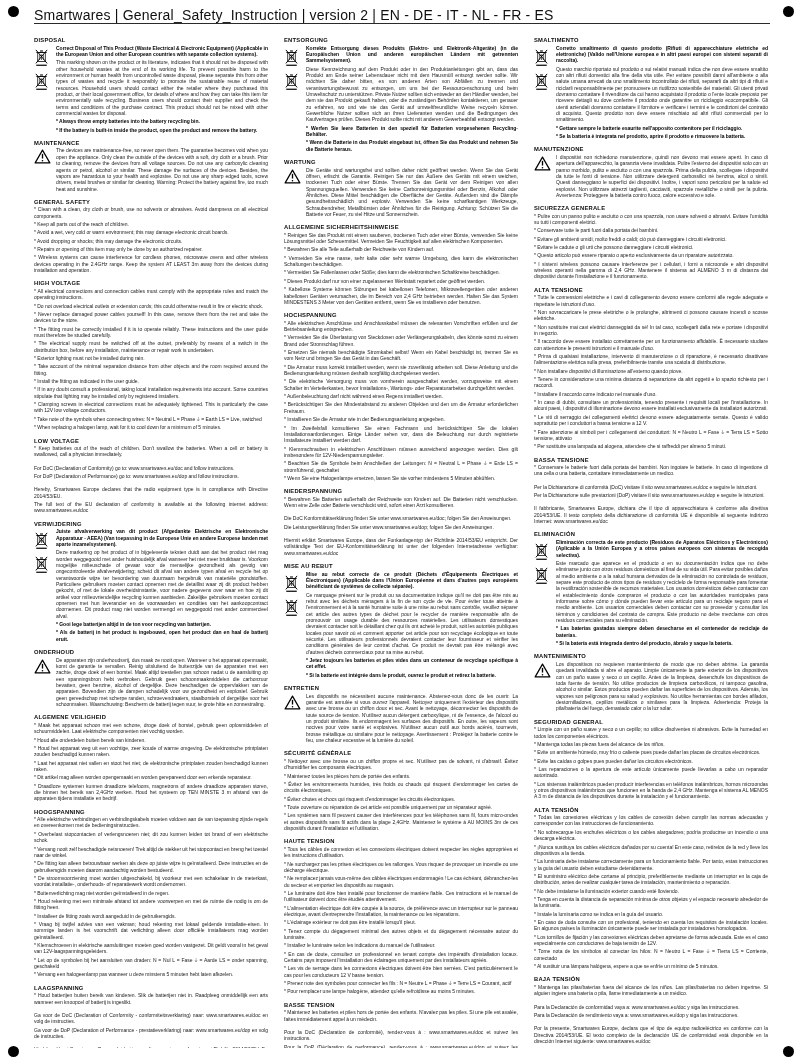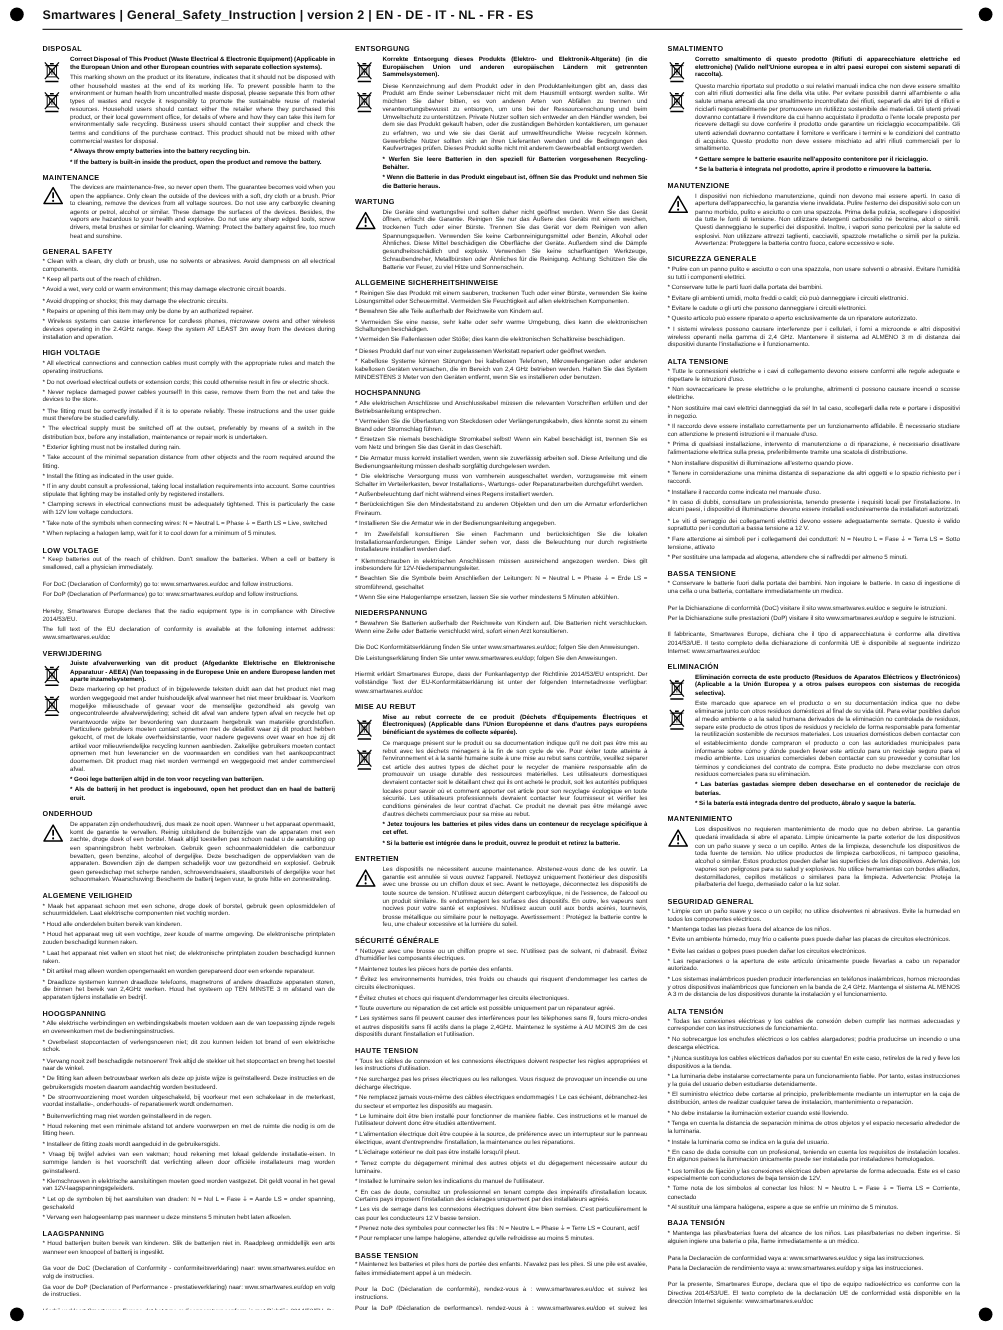--- a/index.html
+++ b/index.html
@@ -9,21 +9,21 @@
     font-family:"Liberation Sans","DejaVu Sans",sans-serif;
     -webkit-font-smoothing:antialiased;
   }
   .reg-mark{position:absolute;width:11px;height:11px;border-radius:50%;background:#000;}
   .reg-tl{left:8px;top:6px;}
   .reg-tr{right:8px;top:6px;}
   .reg-bl{left:8px;bottom:7px;}
   .reg-br{right:8px;bottom:7px;}
   .doc-header{
     position:absolute;left:34px;top:7px;right:60px;
-    font-size:10px;letter-spacing:.2px;color:#101010;white-space:nowrap;font-weight:bold;
+    font-size:14px;letter-spacing:.2px;color:#101010;white-space:nowrap;
   }
   .header-rule{
     position:absolute;left:34px;top:23px;width:736px;height:0;
     border-top:1px solid #2a2a2a;
   }
   .columns{
     position:absolute;left:34px;right:34px;top:34px;bottom:16px;
     display:grid;grid-template-columns:repeat(3,1fr);column-gap:16px;
     overflow:hidden;
   }

